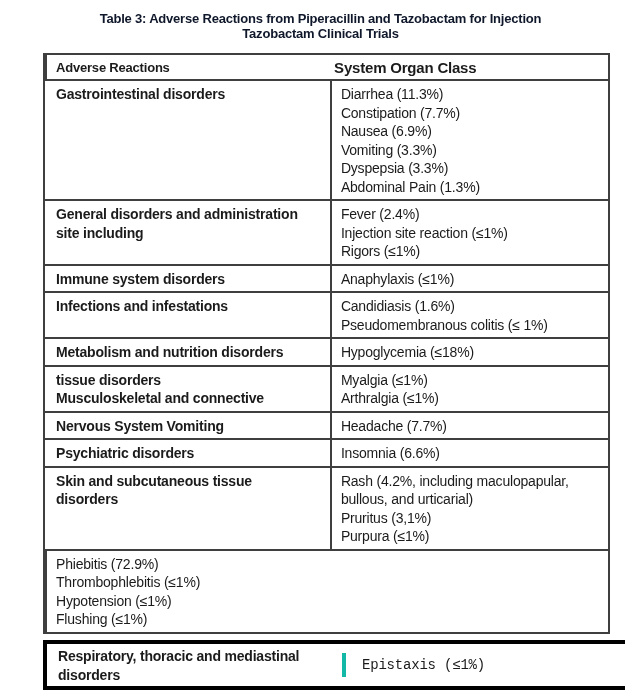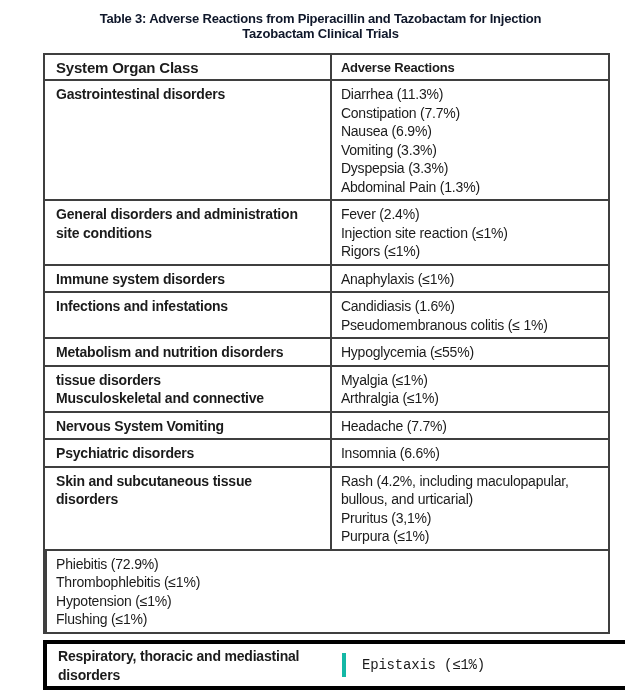--- a/index.html
+++ b/index.html
@@ -105,45 +105,45 @@
 
 <div class="page">
 
   <div class="table-title">
     <div>Table 3: Adverse Reactions from Piperacillin and Tazobactam for Injection</div>
     <div>Tazobactam Clinical Trials</div>
   </div>
 
   <div class="main-table">
     <div class="trow header-row">
+      <div class="cell rxn">
+        <div class="line" style="font-weight:bold;">Adverse Reactions</div>
+      </div>
       <div class="cell soc">
         <div class="line">System Organ Class</div>
-      </div>
-      <div class="cell rxn">
-        <div class="line" style="font-weight:bold;">Adverse Reactions</div>
       </div>
     </div>
     <div id="table-body">
         <div class="trow">
           <div class="cell soc">
             <div class="line">Gastrointestinal disorders</div>
           </div>
           <div class="cell rxn">
             <div class="line">Diarrhea (11.3%)</div>
             <div class="line">Constipation (7.7%)</div>
             <div class="line">Nausea (6.9%)</div>
             <div class="line">Vomiting (3.3%)</div>
             <div class="line">Dyspepsia (3.3%)</div>
             <div class="line">Abdominal Pain (1.3%)</div>
           </div>
         </div>
         <div class="trow">
           <div class="cell soc">
             <div class="line">General disorders and administration</div>
-            <div class="line">site conditions</div>
+            <div class="line">site including</div>
           </div>
           <div class="cell rxn">
             <div class="line">Fever (2.4%)</div>
             <div class="line">Injection site reaction (≤1%)</div>
             <div class="line">Rigors (≤1%)</div>
           </div>
         </div>
         <div class="trow">
           <div class="cell soc">
             <div class="line">Immune system disorders</div>
@@ -159,21 +159,21 @@
           <div class="cell rxn">
             <div class="line">Candidiasis (1.6%)</div>
             <div class="line">Pseudomembranous colitis (≤ 1%)</div>
           </div>
         </div>
         <div class="trow">
           <div class="cell soc">
             <div class="line">Metabolism and nutrition disorders</div>
           </div>
           <div class="cell rxn">
-            <div class="line">Hypoglycemia (≤55%)</div>
+            <div class="line">Hypoglycemia (≤18%)</div>
           </div>
         </div>
         <div class="trow">
           <div class="cell soc">
             <div class="line">tissue disorders</div>
             <div class="line">Musculoskeletal and connective</div>
           </div>
           <div class="cell rxn">
             <div class="line">Myalgia (≤1%)</div>
             <div class="line">Arthralgia (≤1%)</div>

